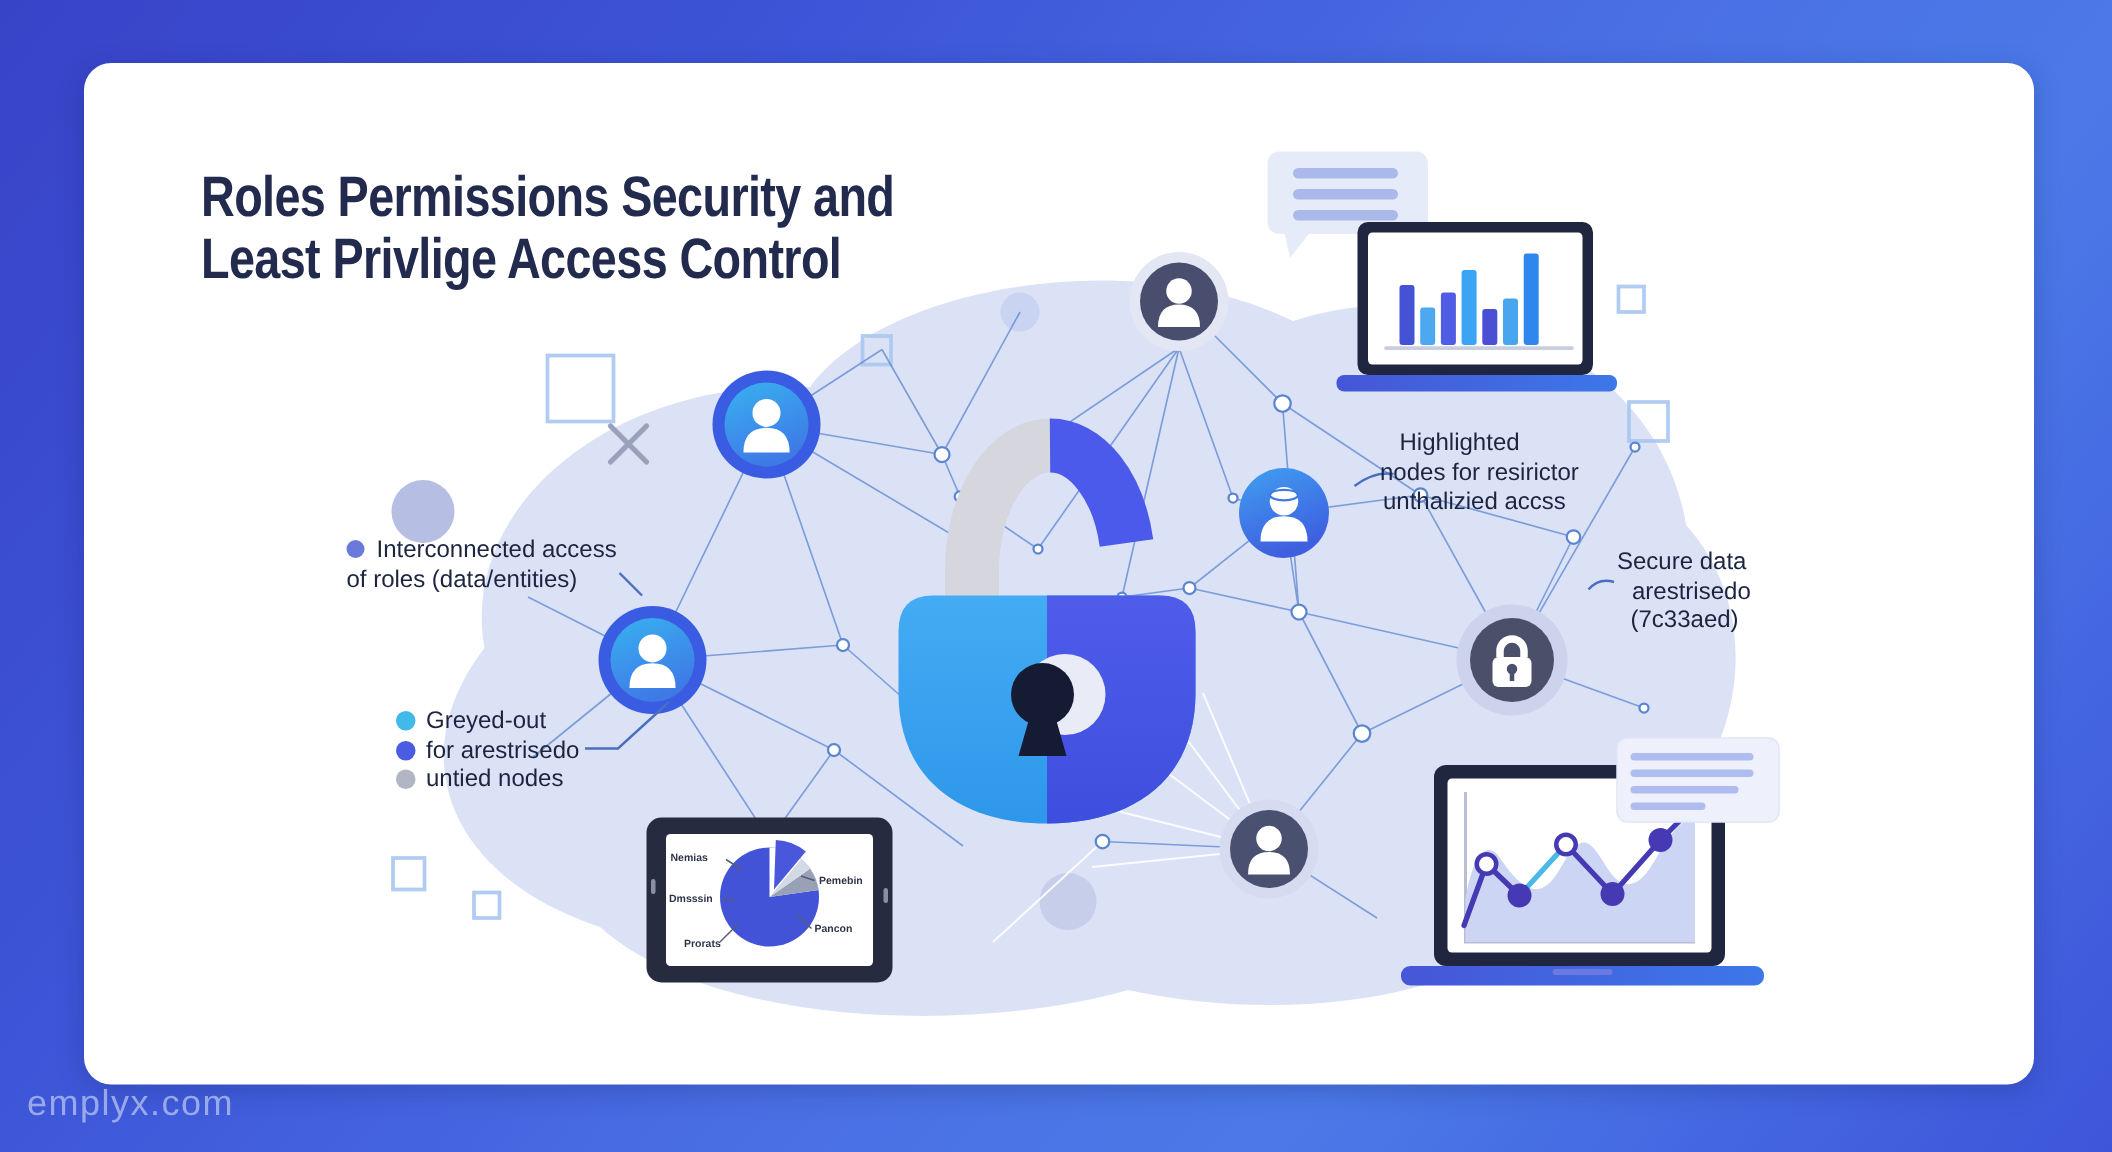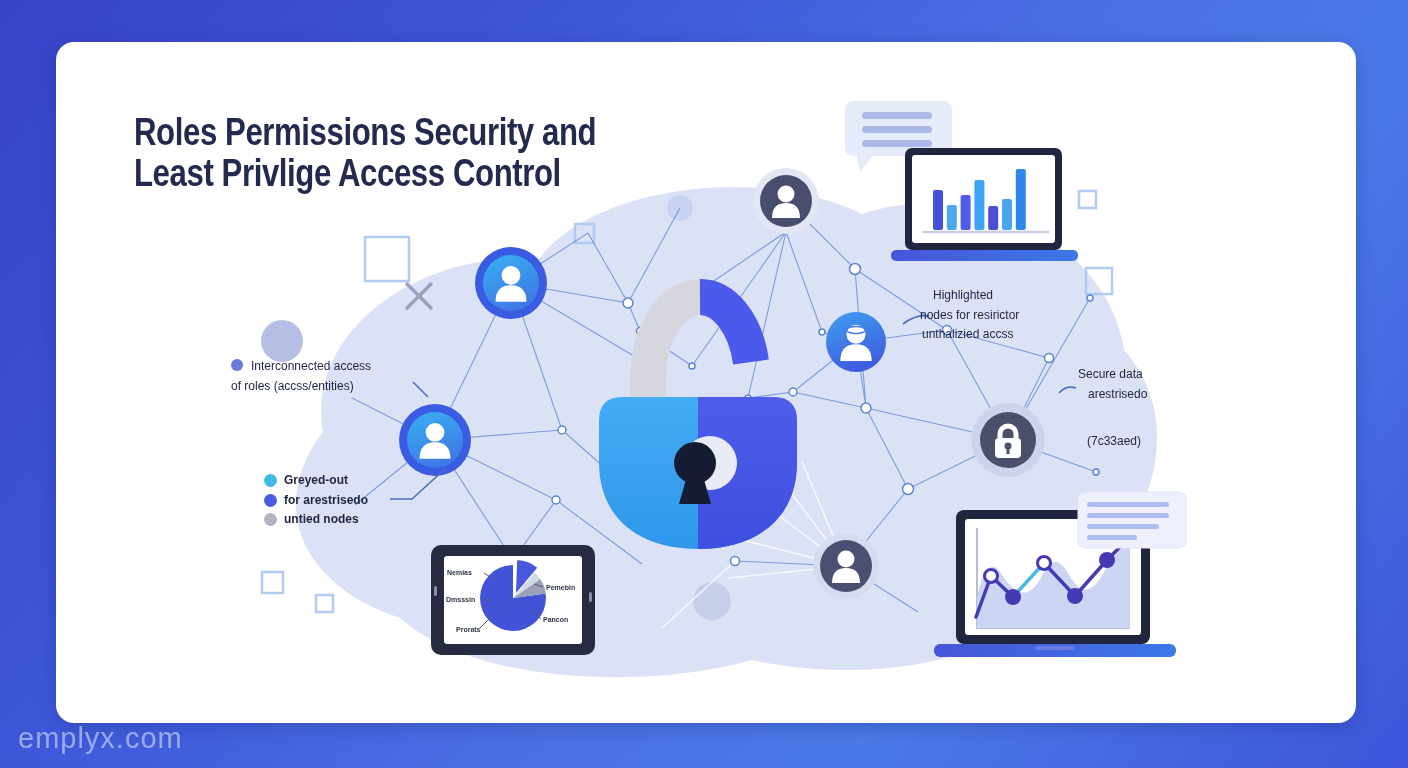--- a/index.html
+++ b/index.html
@@ -11,39 +11,39 @@
   .card{
     position:absolute;left:56px;top:42px;width:1300px;height:681px;
     background:#ffffff;border-radius:18px;box-shadow:0 4px 18px rgba(20,30,90,.25);
   }
   .illustration{position:absolute;left:0;top:0;width:1408px;height:768px;pointer-events:none;}
   .title{
     position:absolute;left:134px;top:112px;color:#222a4e;font-weight:800;
     font-size:38px;line-height:41px;letter-spacing:-0.5px;
     transform:scaleX(.82);transform-origin:left top;white-space:nowrap;
   }
-  .ann{position:absolute;color:#1d2440;font-size:12px;line-height:19.5px;font-weight:500;white-space:nowrap;}
+  .ann{position:absolute;color:#1d2440;font-size:16px;line-height:19.5px;font-weight:500;white-space:nowrap;}
   .net-label{left:231px;top:357px;}
   .net-label .bullet{display:inline-block;width:12px;height:12px;border-radius:50%;background:#6a79da;margin-right:8px;vertical-align:-1px;}
   .net-label .l2{margin-left:0;}
   .legend{left:264px;top:471px;}
-  .lrow{display:flex;align-items:center;height:19.5px;font-weight:bold;}
+  .lrow{display:flex;align-items:center;height:19.5px;}
   .dot{width:13px;height:13px;border-radius:50%;margin-right:7px;flex:0 0 auto;}
   .dot-0{background:#41b9e9;} .dot-1{background:#4a5ce2;} .dot-2{background:#b2b6c4;}
   .highlighted{left:920px;top:286px;}
   .highlighted .l1{margin-left:13px;}
   .highlighted .l3{margin-left:2px;}
   .secure{left:1078px;top:365px;}
   .secure .l2{margin-left:10px;}
-  .secure .l3{margin-left:9px;margin-top:28px;}
+  .secure .l3{margin-left:9px;}
   .pie-label{position:absolute;font-size:7px;font-weight:600;color:#2e3448;white-space:nowrap;}
   .pl-0{left:447px;top:569px;} .pl-1{left:446px;top:596px;} .pl-2{left:456px;top:626px;}
   .pl-3{left:546px;top:584px;} .pl-4{left:543px;top:616px;}
   .watermark{
-    position:absolute;left:18px;top:722px;font-size:29px;font-weight:500;
+    position:absolute;left:18px;top:722px;font-size:24px;font-weight:500;
     color:rgba(208,220,246,.62);letter-spacing:1px;
   }
 </style>
 </head>
 <body>
 
 <div class="card"></div>
 
 <svg class="illustration" viewBox="0 0 1408 768" xmlns="http://www.w3.org/2000/svg">
   <defs>
@@ -260,21 +260,21 @@
   </g>
 </svg>
 
 <div class="title">
   <div>Roles Permissions Security and</div>
   <div>Least Privlige Access Control</div>
 </div>
 
 <div class="ann net-label">
   <div><span class="bullet"></span><span>Interconnected access</span></div>
-  <div class="l2">of roles (accss/entities)</div>
+  <div class="l2">of roles (data/entities)</div>
 </div>
 
 <div class="ann legend">
   <div class="lrow">
       <span class="dot dot-0"></span>
       <span>Greyed-out</span>
     </div>
   <div class="lrow">
       <span class="dot dot-1"></span>
       <span>for arestrisedo</span>

